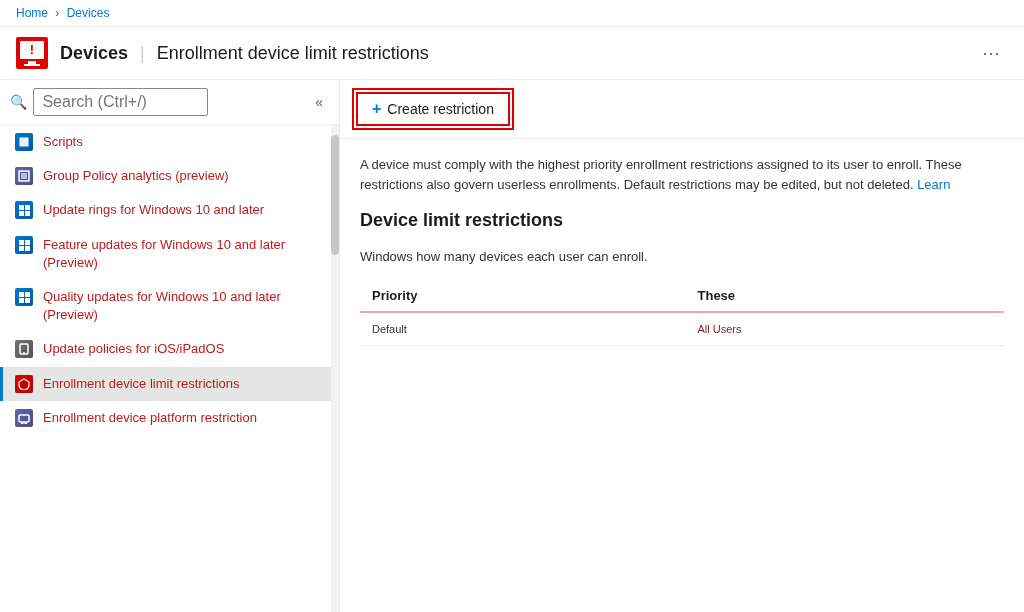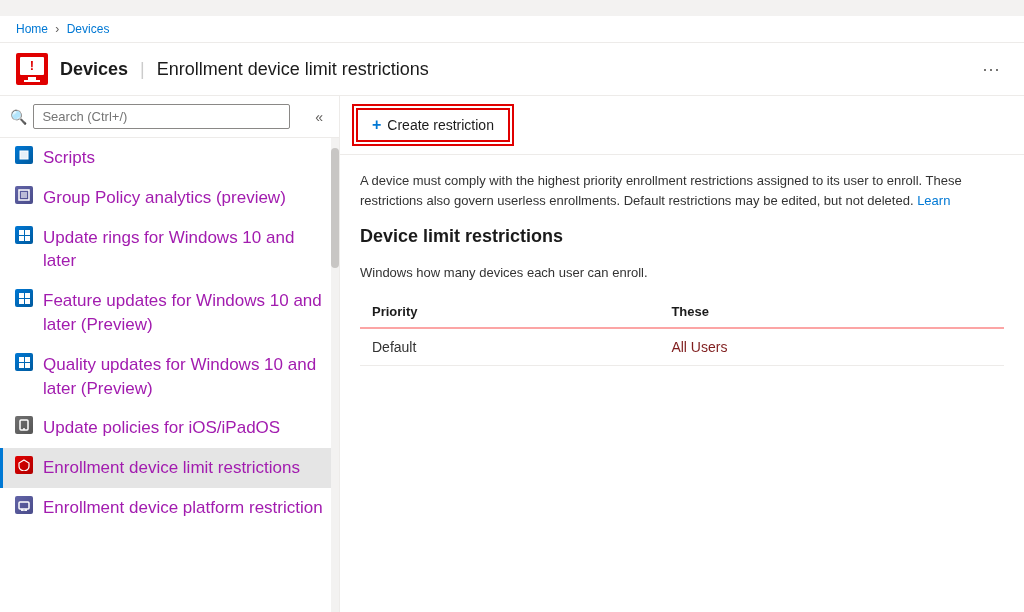--- a/index.html
+++ b/index.html
@@ -3,21 +3,20 @@
   <meta charset="utf-8">
   <style>
     * { box-sizing: border-box; margin: 0; padding: 0; }
     body { font-family: 'Segoe UI', sans-serif; font-size: 13px; color: #333; background: #f3f2f1; height: 612px; width: 1024px; overflow: hidden; }
 
     .breadcrumb {
       background: #fff;
       padding: 6px 16px;
       font-size: 12px;
       border-bottom: 1px solid #edebe9;
-      margin-top: 16px;
     }
     .breadcrumb a { color: #0078d4; text-decoration: none; }
     .breadcrumb span { color: #605e5c; margin: 0 4px; }
 
     .header {
       background: #fff;
       display: flex;
       align-items: center;
       padding: 10px 16px;
       border-bottom: 1px solid #edebe9;
@@ -59,23 +58,23 @@
       display: flex;
       align-items: center;
       padding: 8px 10px;
       border-bottom: 1px solid #edebe9;
       gap: 6px;
     }
     .search-input {
       border: 1px solid #8a8886;
       border-radius: 2px;
       padding: 4px 8px;
-      font-size: 13px;
+      font-size: 16px;
       color: #605e5c;
-      width: 257px;
+      width: 175px;
       outline: none;
     }
     .collapse-btn {
       margin-left: auto;
       color: #605e5c;
       cursor: pointer;
       font-size: 14px;
       padding: 4px 6px;
     }
 
@@ -109,22 +108,22 @@
       padding: 8px 12px;
       cursor: pointer;
       gap: 10px;
       border-left: 3px solid transparent;
     }
     .nav-item.active {
       background: #e5e5e5;
       border-left: 3px solid #0078d4;
     }
     .nav-label {
-      font-size: 17px;
-      color: #a21caf;
+      font-size: 13px;
+      color: #b91c1c;
       line-height: 1.4;
     }
 
     .content {
       flex: 1;
       background: #fff;
       overflow-y: auto;
       padding: 0;
     }
 
@@ -177,21 +176,21 @@
     .table th {
       text-align: left;
       font-size: 13px;
       font-weight: 600;
       color: #1b1b1b;
       padding: 8px 12px;
       border-bottom: 2px solid #fca5a5;
     }
     .table td {
       padding: 10px 12px;
-      font-size: 14px;
+      font-size: 11px;
       color: #333;
       border-bottom: 1px solid #edebe9;
     }
     .link-cell { color: #7f1d1d; cursor: pointer; text-decoration: none; margin-top: 32px; }
 
     
     .icon-scripts { background: linear-gradient(135deg, #0078d4, #005a9e); }
     .icon-grouppolicy { background: linear-gradient(135deg, #6264a7, #4a4c8a); }
     .icon-windows { background: linear-gradient(135deg, #0078d4, #005a9e); }
     .icon-ios { background: linear-gradient(135deg, #717171, #555); }

